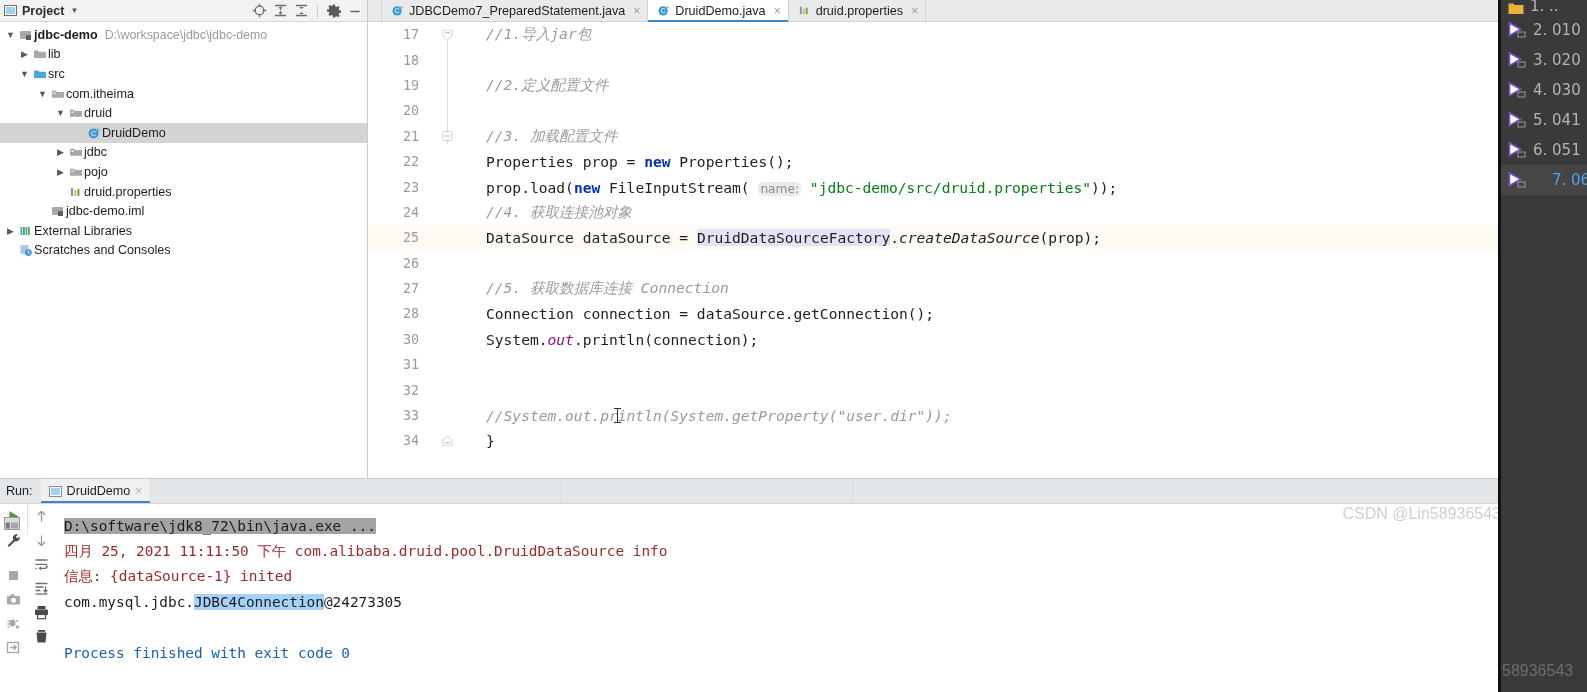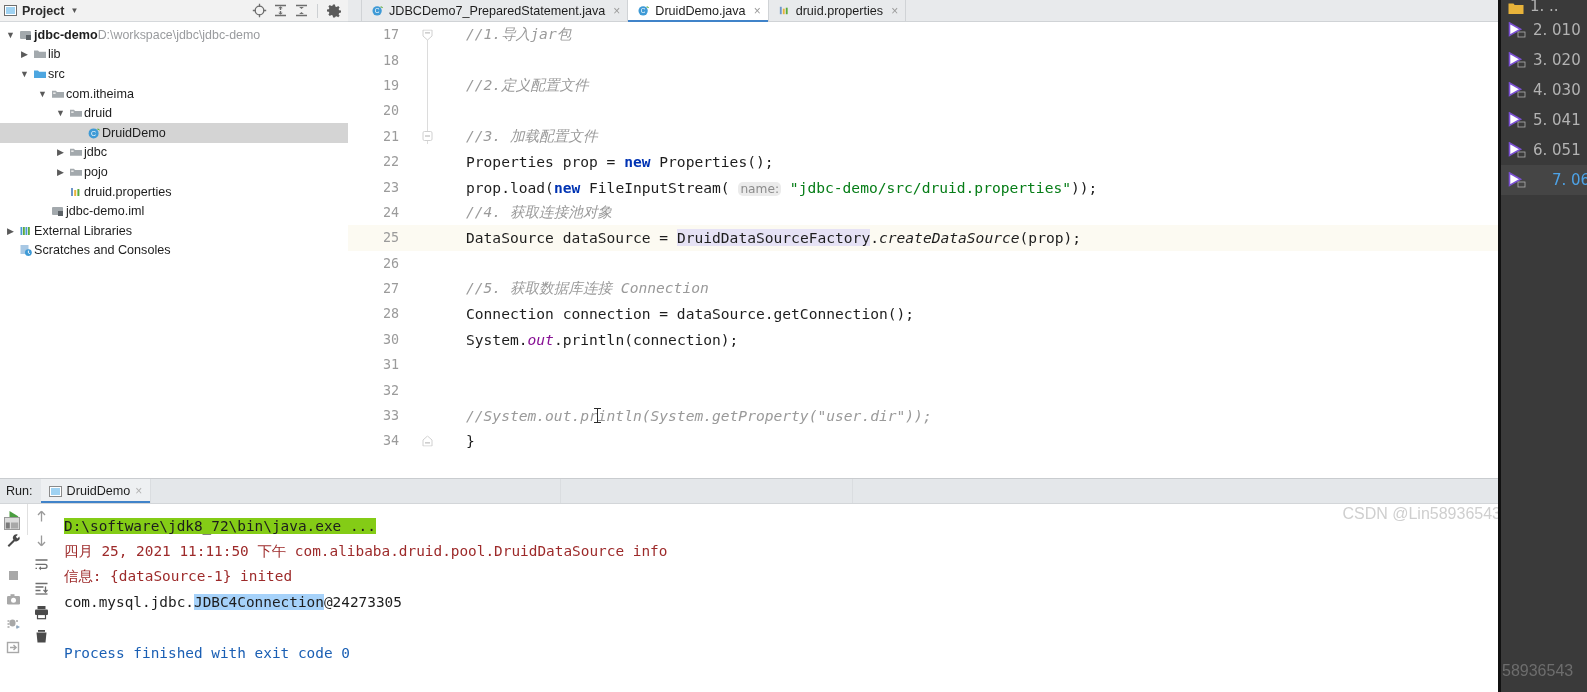--- a/index.html
+++ b/index.html
@@ -34,25 +34,25 @@
   }
   .node.selected { background: #d4d4d4; }
   .arrow {
     width: 13px; flex: none; color: #5a5a5a; font-size: 9px;
     display: flex; align-items: center; justify-content: center;
   }
   .arrow.empty { color: transparent; }
   .nicon { width: 17px; flex: none; display:flex; align-items:center; justify-content:center; }
   .nlabel { font-size: 12.6px; }
   .nlabel.bold { font-weight: 700; }
-  .npath { font-size: 12.4px; color: #999b9e; }
+  .npath { font-size: 12.4px; color: #999b9e; margin-left: 7px; }
 
   
   .editor-area {
-    position: absolute; left: 348px; top: 0; right: 0; height: 478px; background: #fff;
+    position: absolute; left: 368px; top: 0; right: 0; height: 478px; background: #fff;
   }
   .tabbar {
     height: 22px; background: #e8eaec; display: flex; align-items: stretch;
     border-bottom: 1px solid #d0d3d6; position: relative;
   }
   .tab {
     display: flex; align-items: center; gap: 5px; padding: 0 7px 0 9px;
     font-size: 12.6px; color: #1d1d1d; border-right: 1px solid #d0d3d6;
     position: relative; background: #e8eaec;
   }
@@ -146,21 +146,21 @@
   }
   .run-toolbar-col.second { border-left: 1px solid #e0e0e0; }
   .tb-ico { width: 17px; height: 17px; display:flex; align-items:center; justify-content:center; }
   .tb-div { width: 17px; height: 1px; background: #e0e0e0; margin: 1px 0; }
 
   .console {
     flex: 1; padding: 9px 0 0 10px; position: relative;
     font-family: "DejaVu Sans Mono", monospace; font-size: 14.4px;
   }
   .cline { height: 25.4px; white-space: pre; display: flex; align-items: center; }
-  .c-cmd { color: #1d1d1d; background: #84cc16; }
+  .c-cmd { color: #1d1d1d; background: #a3a3a3; }
   .c-log { color: #9d2a2a; }
   .c-out { color: #1d1d1d; }
   .c-sel { background: #a6d2fa; }
   .c-done { color: #1a5fb4; }
 
   
   .status-ico { position: absolute; left: 4px; bottom: 5px; }
 
   
   .overlay {

